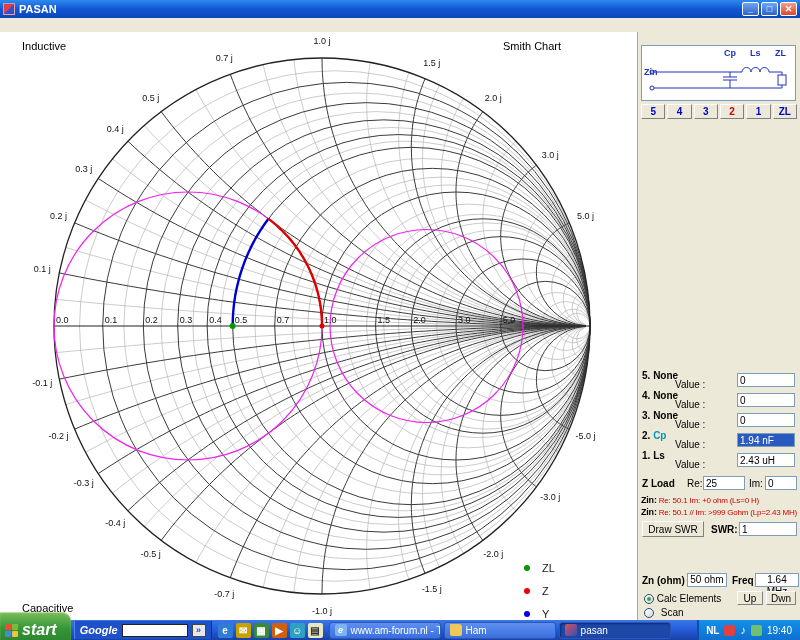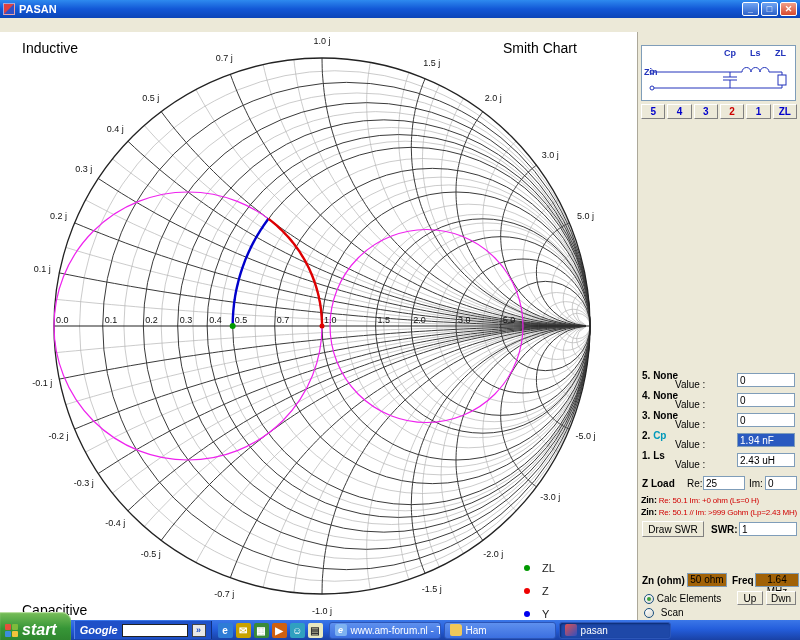--- a/index.html
+++ b/index.html
@@ -9,39 +9,39 @@
     background:linear-gradient(180deg,#2E8AEF 0%,#1257D6 50%,#0B45B8 100%);color:#fff;font-size:11px;font-weight:bold;}
   .app-icon{width:12px;height:12px;margin-right:4px;background:linear-gradient(135deg,#E04040 0%,#E04040 45%,#3050C8 55%,#3050C8 100%);border:1px solid rgba(255,255,255,.5);}
   .win-buttons{margin-left:auto;display:flex;gap:2px;}
   .win-btn{width:17px;height:14px;font-size:9px;line-height:12px;text-align:center;color:#fff;border:1px solid #fff;border-radius:2px;
     background:linear-gradient(180deg,#6FA5F4,#2E62C8);cursor:default;}
   .win-btn.close{background:linear-gradient(180deg,#F0A089,#D6492F);}
   .menubar{position:absolute;top:18px;left:0;right:0;height:14px;background:#ECE9D8;border-bottom:1px solid #ACA899;display:flex;align-items:center;font-size:11px;}
   .menu-item{padding:0 7px;}
   .content{position:absolute;top:32px;left:0;width:800px;height:588px;display:flex;}
   .chart-area{width:638px;height:588px;background:#fff;position:relative;border-right:1px solid #ACA899;}
-  .corner{position:absolute;font-size:14px;color:#000;}
+  .corner{position:absolute;font-size:11px;color:#000;}
   #legend{position:absolute;}
   .legend-row{display:flex;align-items:center;gap:12px;height:23px;font-size:11px;color:#222;}
   .legend-dot{width:6px;height:6px;border-radius:50%;display:inline-block;}
   .panel{width:162px;height:588px;background:#ECE9D8;position:relative;font-size:10px;color:#000;overflow:hidden;}
   .p-abs{position:absolute;}
   .diagram-box{position:absolute;left:3px;top:13px;width:155px;height:56px;background:#fff;border:1px solid #7F9DB9;}
   .xp-btn{background:#ECE9D8;border:1px solid;border-color:#fff #808080 #808080 #fff;font-size:10px;font-family:inherit;cursor:default;}
   .stage-btn{flex:1;height:15px;font-weight:bold;}
   .el-row{position:relative;height:20px;}
   .el-name{position:absolute;left:1px;top:0;font-weight:bold;}
   .el-vlabel{position:absolute;left:34px;top:9px;}
   .el-input{position:absolute;right:2px;top:3px;width:58px;height:14px;}
   .xp-input{background:#fff;border:1px solid #7F9DB9;font-size:10px;height:14px;padding:0 2px;font-family:inherit;}
   .el-input.selected{background:#2A5AC0;color:#fff;}
   .zin-line{left:3px;right:2px;font-size:8px;letter-spacing:-0.2px;white-space:nowrap;overflow:hidden;}
   .zin-line b{font-size:9px;}
   .red{color:#D00000;}
-  .teal-box{background:#a16207;border:1px solid #7F9DB9;height:14px;line-height:12px;padding:0 2px;display:inline-block;text-align:center;}
+  .teal-box{background:#ffffff;border:1px solid #7F9DB9;height:14px;line-height:12px;padding:0 2px;display:inline-block;text-align:center;}
   .radio{display:inline-block;width:10px;height:10px;border:1px solid #1C5180;border-radius:50%;background:linear-gradient(135deg,#fff,#D8D8D0);vertical-align:middle;position:relative;}
   .radio.selected::after{content:"";position:absolute;left:2px;top:2px;width:4px;height:4px;border-radius:50%;background:#3BA03B;}
   .ud{height:14px;}
   .taskbar{position:absolute;top:620px;left:0;width:800px;height:20px;display:flex;align-items:center;color:#fff;
     background:linear-gradient(180deg,#3B77E8 0%,#245EDC 45%,#1941A5 100%);}
   .start-button{height:36px;flex:none;background:linear-gradient(180deg,#7ABF5A,#379637 45%,#2A7B2A);border-radius:0 9px 9px 0;
     padding:0 14px 0 5px;display:flex;align-items:center;gap:4px;font-style:italic;font-weight:bold;font-size:16px;box-shadow:inset 0 1px 1px #BFE3A8;}
   .win-flag{width:13px;height:13px;display:grid;grid-template-columns:1fr 1fr;grid-template-rows:1fr 1fr;gap:1px;flex:none;}
   .win-flag span{border-radius:1px;}
   .google-bar{height:18px;margin-left:3px;flex:none;display:flex;align-items:center;gap:4px;background:#1E50C8;padding:0 5px;
@@ -372,15 +372,22 @@
         </div>
         <div class="task-btn">
           <span class="task-icon folder"></span>
           <span>Ham</span>
         </div>
         <div class="task-btn active">
           <span class="task-icon app"></span>
           <span>pasan</span>
         </div>
       </div>
+    <div class="tray">
+      <span style="font-weight:bold">NL</span>
+      <span class="tray-ic" style="background:#E04040"></span>
+      <span style="font-size:11px">♪</span>
+      <span class="tray-ic" style="background:#70C070"></span>
+      <span>19:40</span>
+    </div>
   </div>
 
 </div>
 
 </body></html>

